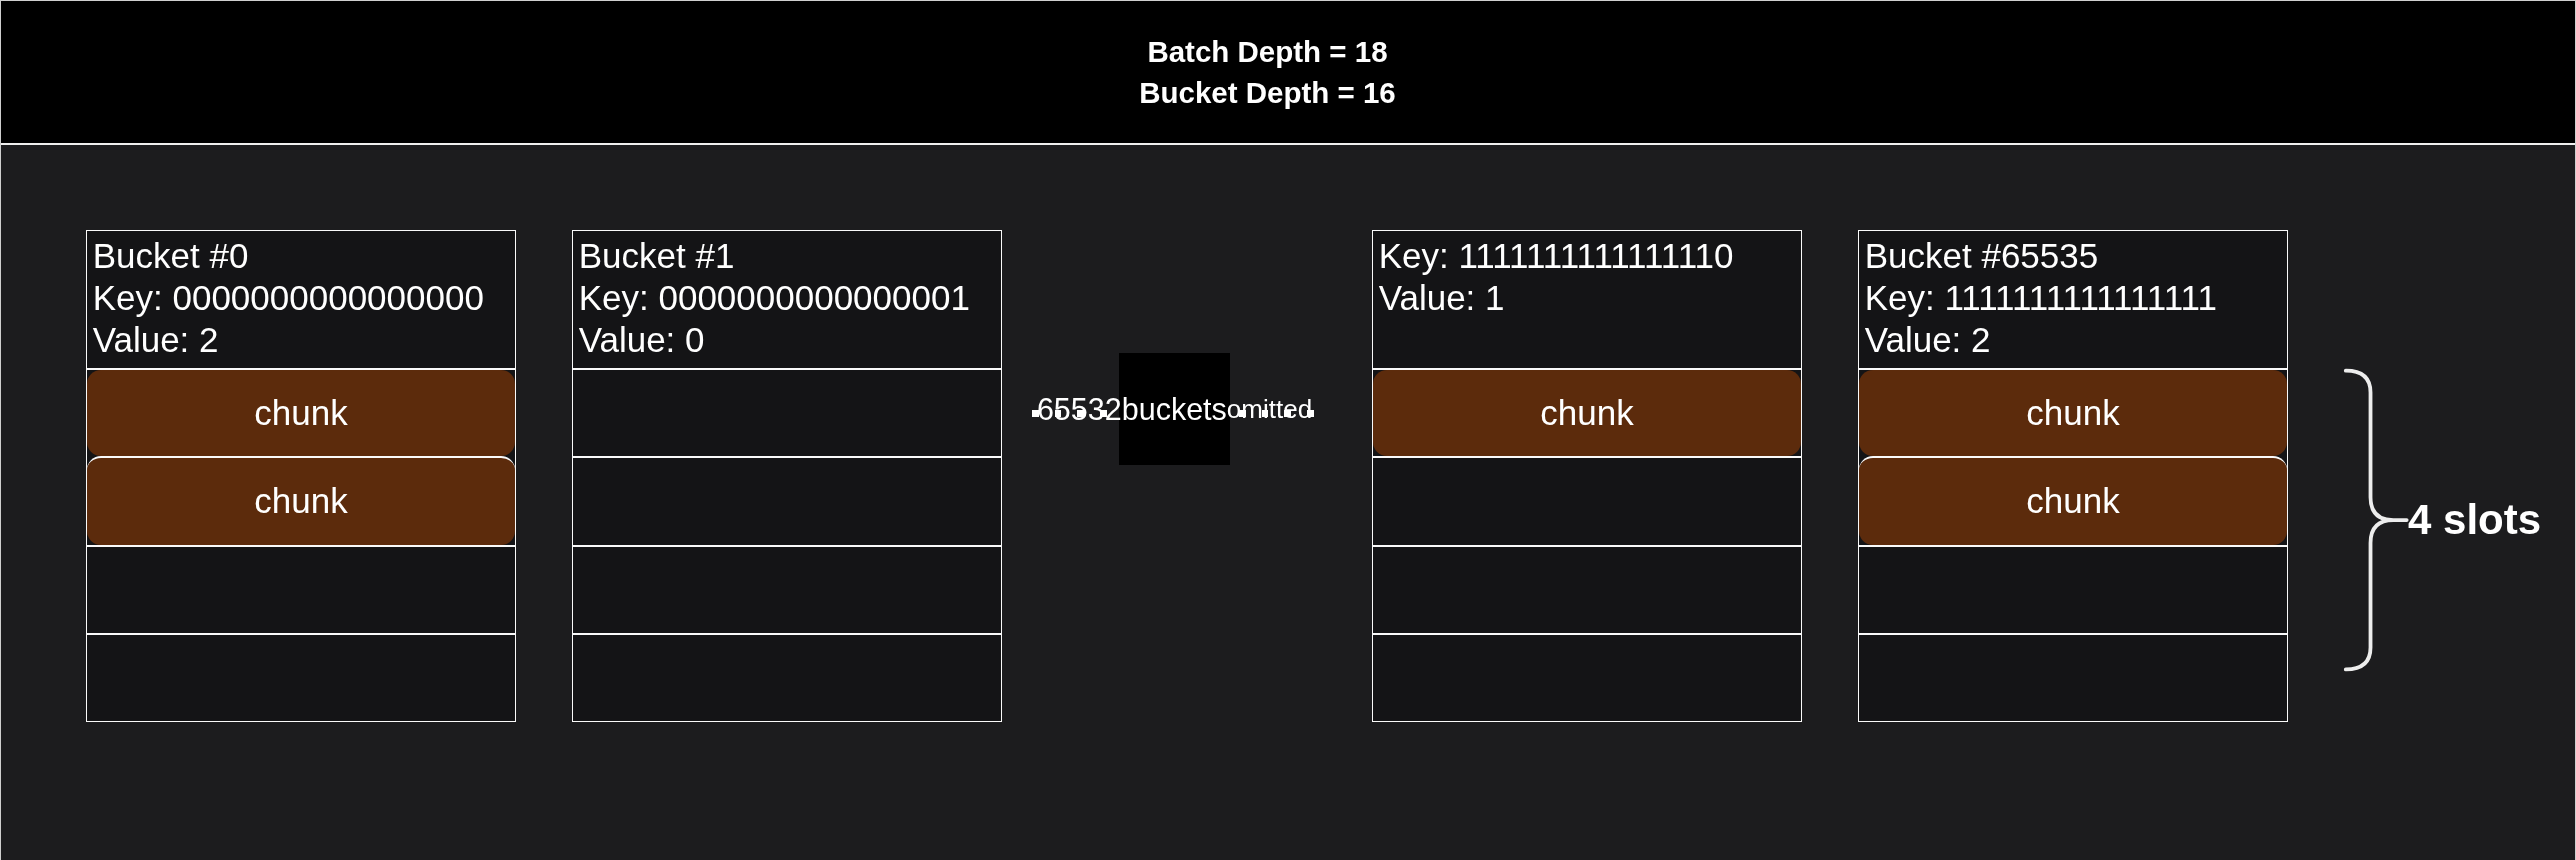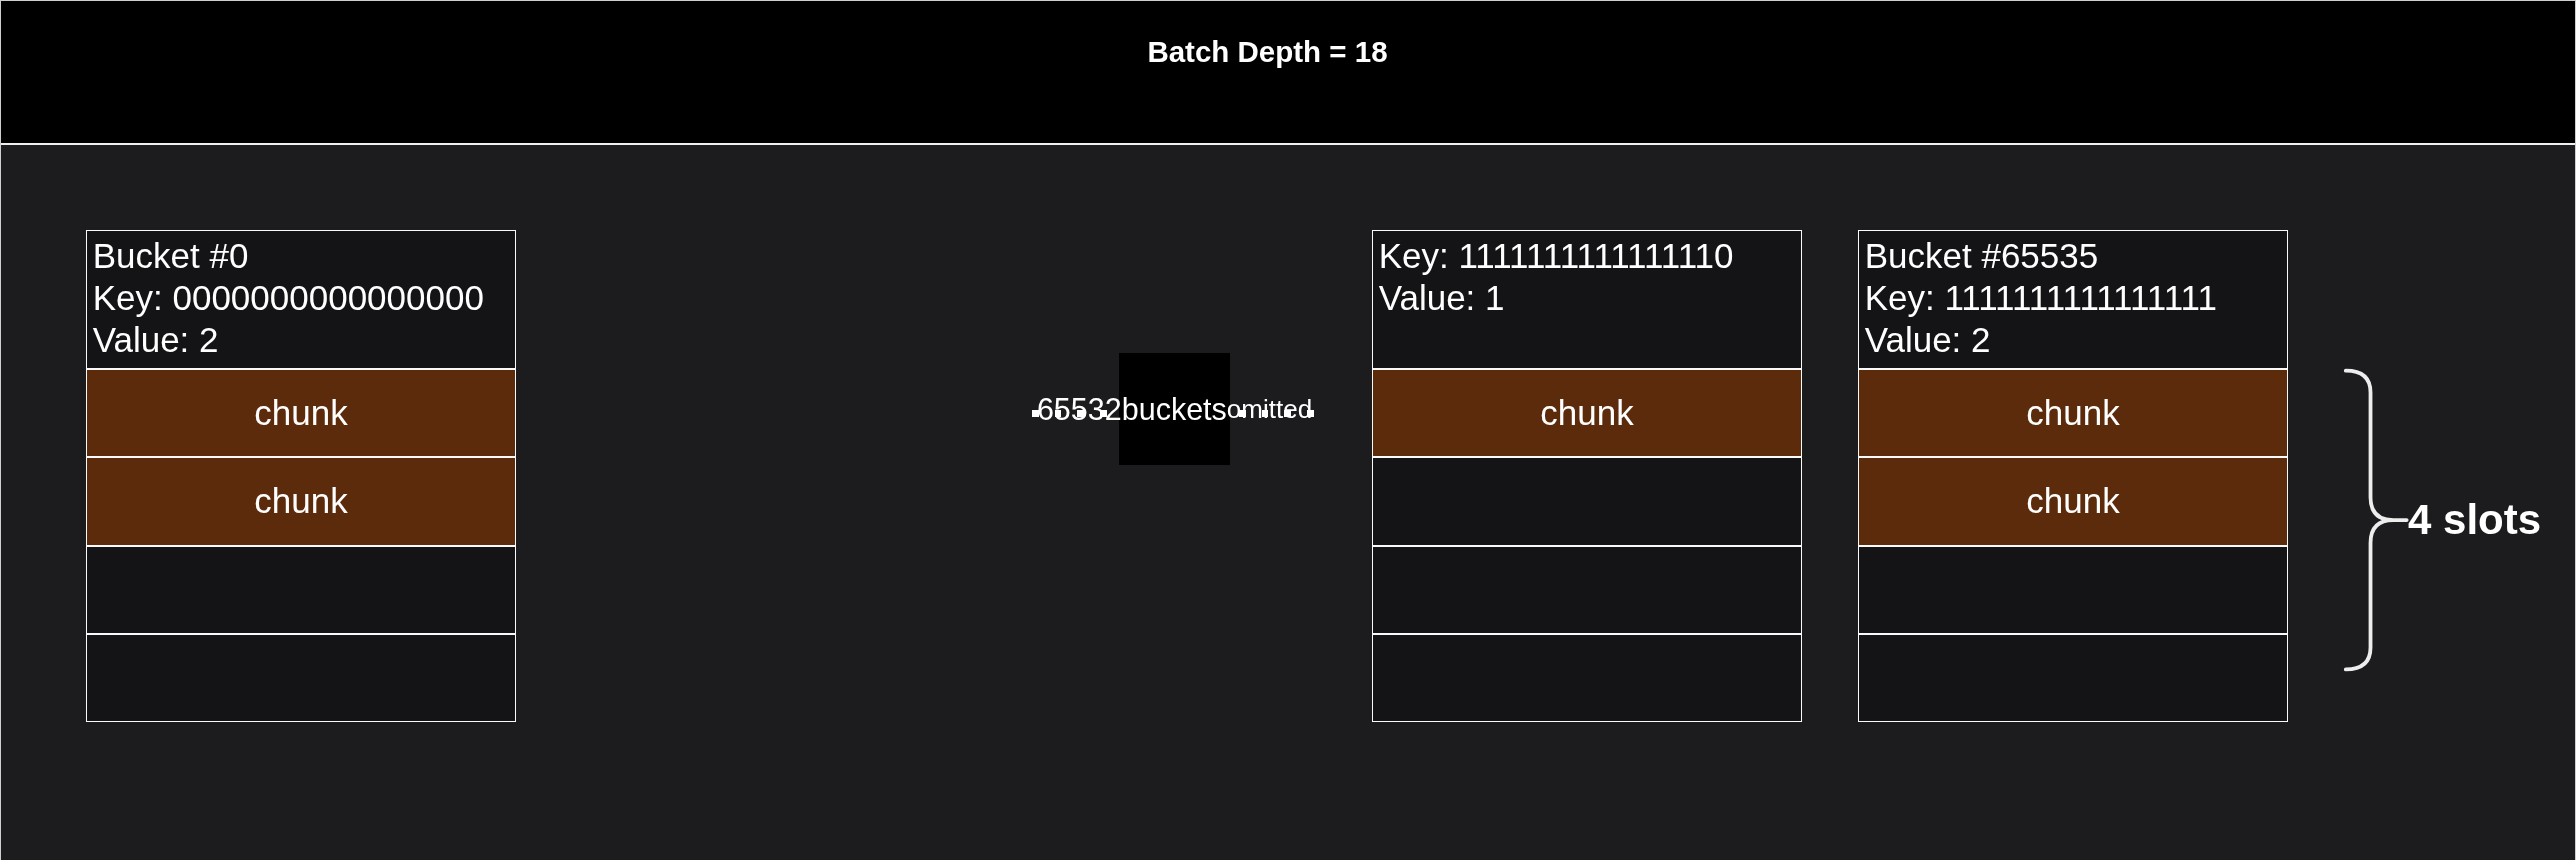--- a/index.html
+++ b/index.html
@@ -68,21 +68,21 @@
   }
   .slot {
     flex: 1 1 0;
     display: flex;
     align-items: center;
     justify-content: center;
     font-size: 35px;
     background: var(--bucket_bg);
   }
   .slot + .slot { border-top: 2.9px solid var(--border); }
-  .slot.filled { background: var(--chunk_fill); }
+  .slot.filled { background: var(--chunk_fill); border-radius: 14px; }
 
   
   .omitted {
     position: absolute;
     left: 1118px; top: 352px;
     width: 111px; height: 112px;
     background: var(--label_bg);
     display: flex;
     flex-direction: row;
     align-items: center;
@@ -131,35 +131,47 @@
   }
 </style>
 </head>
 <body>
 
 <div class="canvas">
 
   <div class="top-band">
     <div class="top-text">
       <div>Batch Depth = 18</div>
+      <div>Bucket Depth = 16</div>
     </div>
   </div>
 
   <div class="bucket" style="left:85px">
     <div class="bucket-head">
       <div>Bucket #0</div>
       <div>Key: 0000000000000000</div>
       <div>Value: 2</div>
     </div>
     <div class="slot filled">chunk</div>
     <div class="slot filled">chunk</div>
     <div class="slot"></div>
     <div class="slot"></div>
   </div>
 
+  <div class="bucket" style="left:571px">
+    <div class="bucket-head">
+      <div>Bucket #1</div>
+      <div>Key: 0000000000000001</div>
+      <div>Value: 0</div>
+    </div>
+    <div class="slot"></div>
+    <div class="slot"></div>
+    <div class="slot"></div>
+    <div class="slot"></div>
+  </div>
 
   <div class="dots dots-left">
     <span></span>
       <span></span>
       <span></span>
       <span></span>
   </div>
   <div class="omitted">
     <div class="l1">65532</div>
     <div class="l2">buckets</div>

